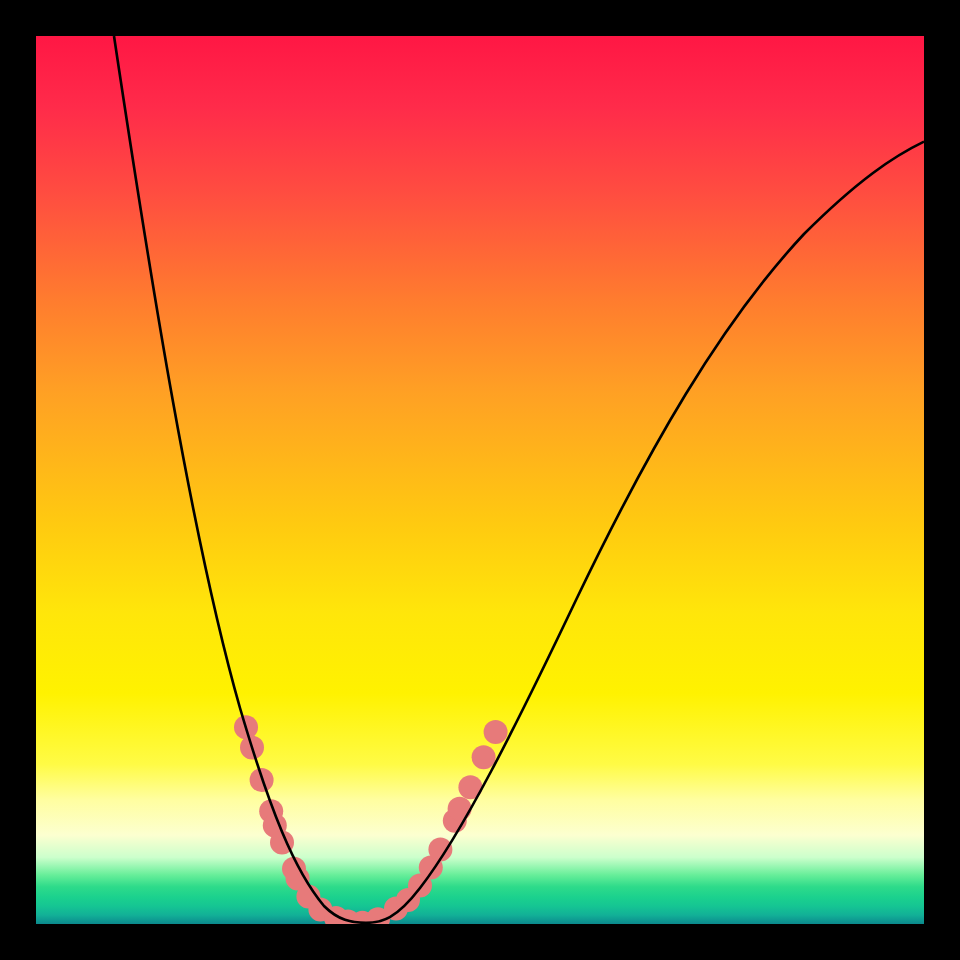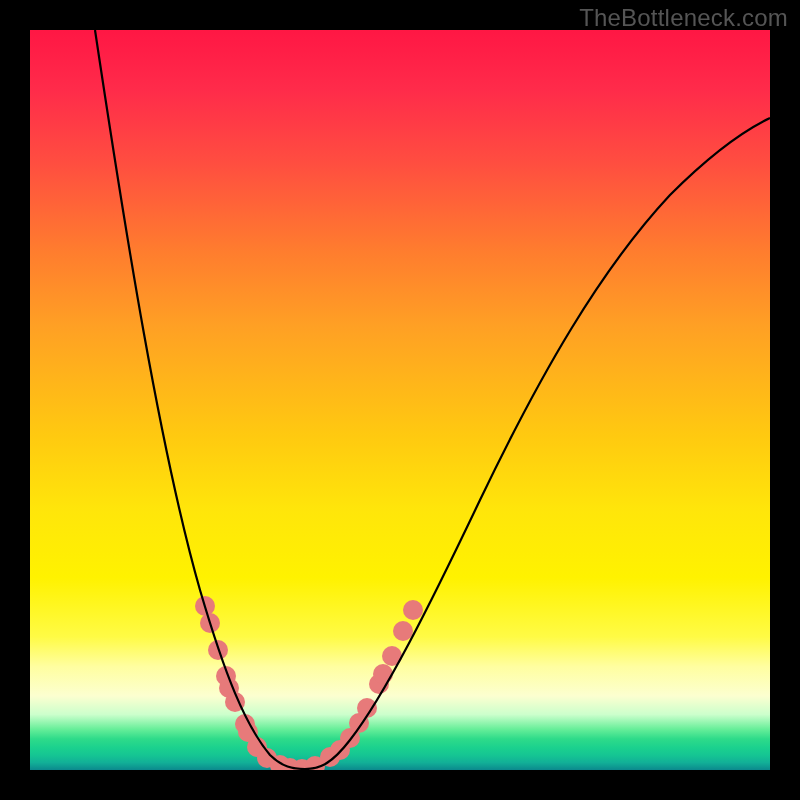--- a/index.html
+++ b/index.html
@@ -62,21 +62,20 @@
     top: 0;
     width: 740px;
     height: 740px;
     z-index: 3;
   }
 </style>
 </head>
 <body>
 
 <div class="frame">
-  <div class="watermark">TheBottleneck.com</div>
   <div class="plot">
     <svg viewBox="0 0 740 740">
       <g id="marker-group">
           <circle cx="175" cy="576" r="10" fill="#e77a7a"></circle>
           <circle cx="180" cy="593" r="10" fill="#e77a7a"></circle>
           <circle cx="188" cy="620" r="10" fill="#e77a7a"></circle>
           <circle cx="196" cy="646" r="10" fill="#e77a7a"></circle>
           <circle cx="199" cy="658" r="10" fill="#e77a7a"></circle>
           <circle cx="205" cy="672" r="10" fill="#e77a7a"></circle>
           <circle cx="215" cy="694" r="10" fill="#e77a7a"></circle>

